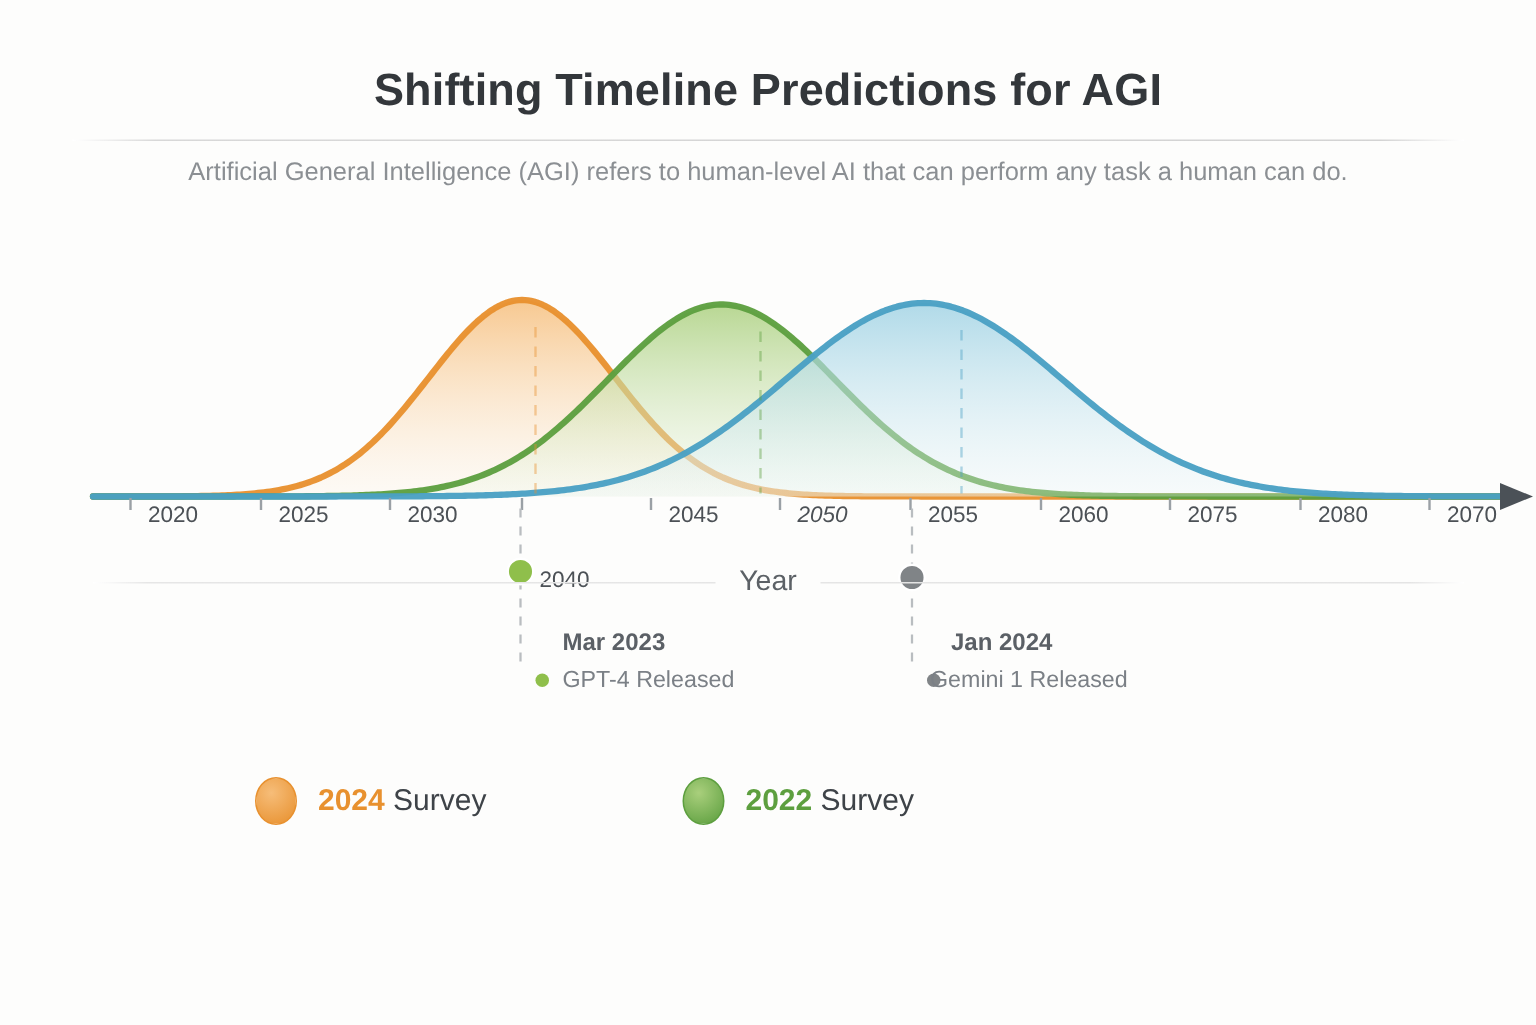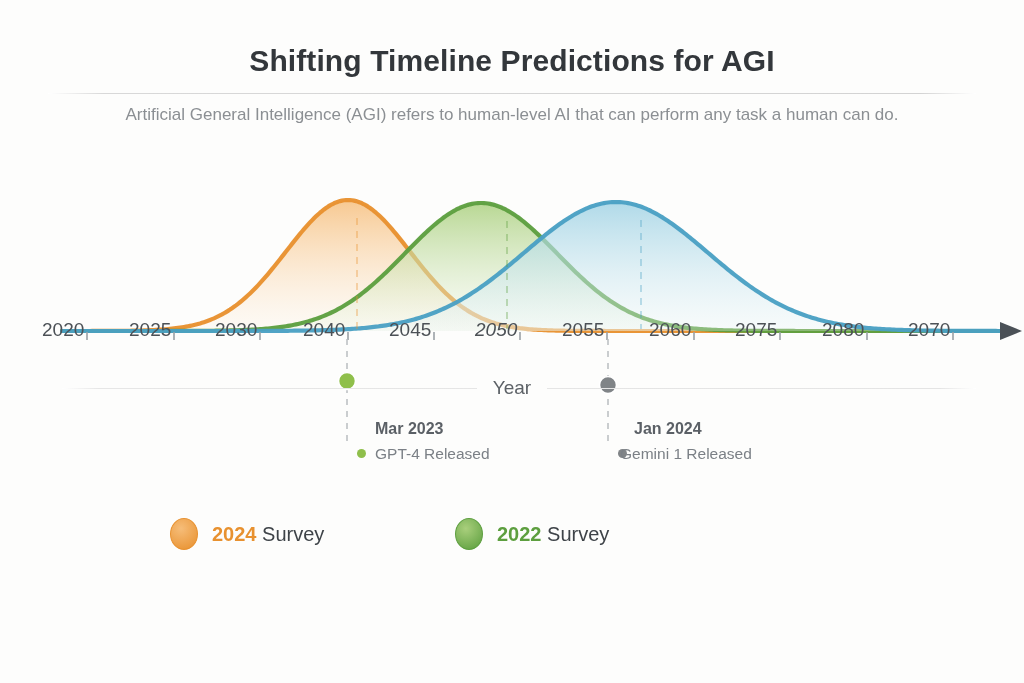--- a/index.html
+++ b/index.html
@@ -19,22 +19,22 @@
   #title-rule{
     position:absolute;left:48px;width:928px;top:93px;height:1px;
     background:linear-gradient(to right,#ffffff 0%,#d8d8d8 6%,#d3d3d3 94%,#ffffff 100%);
   }
   #subtitle{
     position:absolute;left:0;right:0;top:105px;
     text-align:center;font-size:17px;color:#8b8f93;font-weight:normal;
   }
   #plot{position:absolute;left:0;top:0;width:1024px;height:683px;}
   .tick-label{
-    position:absolute;top:319px;width:90px;margin-left:-45px;
-    text-align:left;font-size:19px;color:#4c5156;
+    position:absolute;top:335px;width:90px;margin-left:-45px;
+    text-align:right;font-size:15px;color:#4c5156;
   }
   #divider{
     position:absolute;left:62px;width:914px;top:388px;height:1px;
     background:linear-gradient(to right,#ffffff 0%,#e6e6e6 4%,#e4e4e4 96%,#ffffff 100%);
   }
   #axis-title{
     position:absolute;top:377px;left:0;width:1024px;text-align:center;
     font-size:19px;color:#5c6166;
   }
   #axis-title span{background:#fdfdfc;padding:0 16px;}
@@ -123,21 +123,21 @@
         <circle cx="347" cy="381" r="8.5" fill="#8fbf4b" stroke="#ffffff" stroke-width="1.6"></circle>
         <line x1="608" x2="608" y1="339" y2="447" stroke="#b9bdc0" stroke-width="1.5" stroke-dasharray="6 6"></line>
         <circle cx="608" cy="385" r="8.5" fill="#808487" stroke="#ffffff" stroke-width="1.6"></circle>
       </g>
   </svg>
 
   <div id="tick-layer">
       <div class="tick-label" style="left: 87px;">2020</div>
       <div class="tick-label" style="left: 174px;">2025</div>
       <div class="tick-label" style="left: 260px;">2030</div>
-      <div class="tick-label" style="left: 348px;">2040</div>
+      <div class="tick-label" style="left: 348px; margin-top: 43px;">2040</div>
       <div class="tick-label" style="left: 434px;">2045</div>
       <div class="tick-label" style="left: 520px; font-style: italic;">2050</div>
       <div class="tick-label" style="left: 607px;">2055</div>
       <div class="tick-label" style="left: 694px;">2060</div>
       <div class="tick-label" style="left: 780px;">2075</div>
       <div class="tick-label" style="left: 867px;">2080</div>
       <div class="tick-label" style="left: 953px;">2070</div>
     </div>
 
   <div id="divider"></div>

